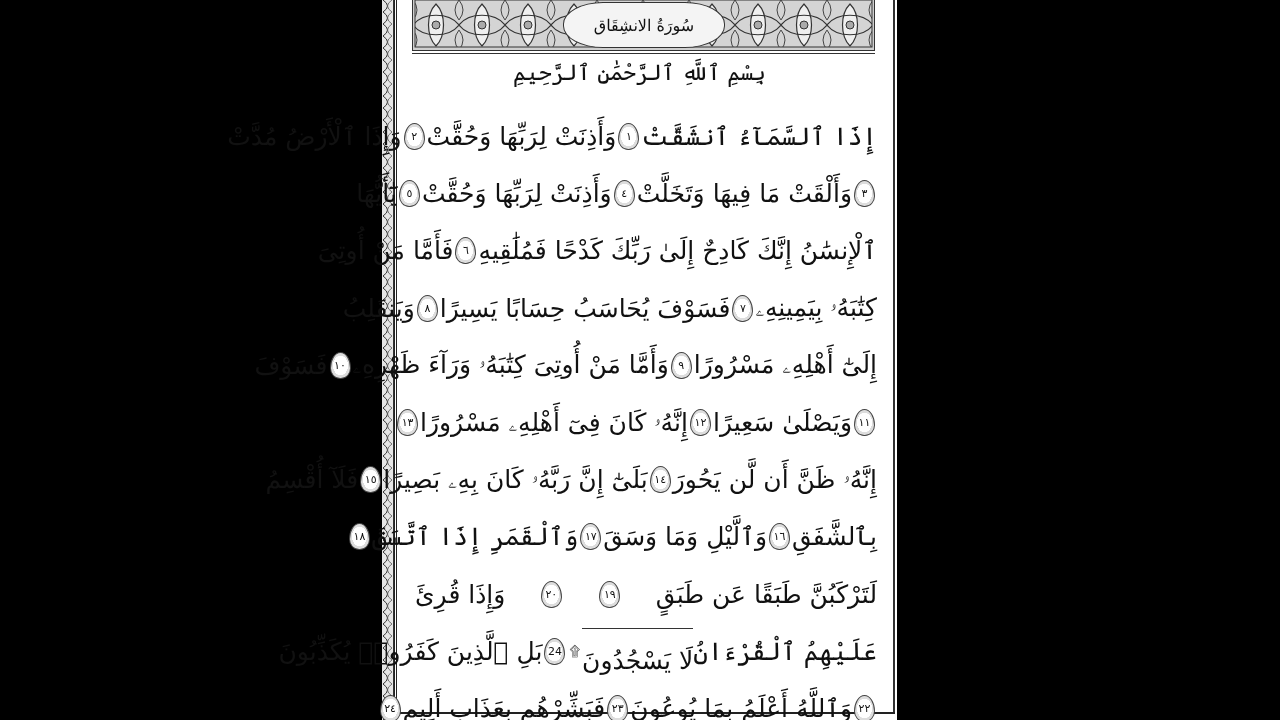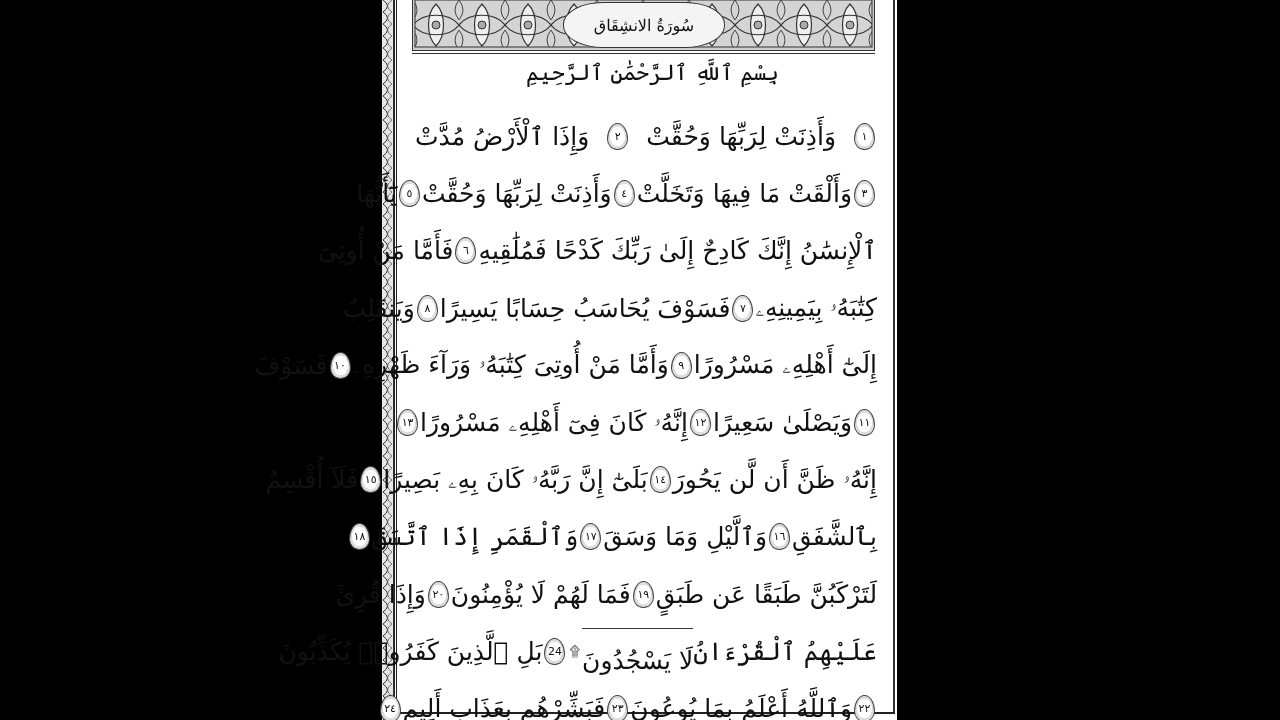--- a/index.html
+++ b/index.html
@@ -36,21 +36,21 @@
     background: #f4f4f4;
     border: 1.5px solid #333;
     border-radius: 40px / 22px;
     display: flex; align-items: center; justify-content: center;
   }
   .surah-title {
     font-family: "DejaVu Serif", serif; font-size: 16px; color: #111; direction: rtl;
   }
   .basmala {
     position: absolute; left: 0; top: 60px; width: 515px; text-align: center;
-    font-family: "DejaVu Serif", serif; font-size: 22px; color: #111; direction: rtl; padding-left: 13px;
+    font-family: "DejaVu Serif", serif; font-size: 22px; color: #111; direction: rtl;
   }
   .lines { position: absolute; left: 33px; top: 108px; width: 462px; }
   .line {
     height: 57.2px; display: flex; align-items: center; justify-content: space-between;
     direction: rtl; font-family: "DejaVu Serif", serif; font-size: 25px; color: #111;
     white-space: nowrap;
   }
   .seg-text { display: inline-block; }
   .marker {
     display: inline-flex; align-items: center; justify-content: center;
@@ -97,20 +97,21 @@
     </svg>
     <div class="cartouche">
       <span class="surah-title">سُورَةُ الانشِقَاق</span>
     </div>
   </div>
 
   <div class="basmala">بِسْمِ ٱللَّهِ ٱلرَّحْمَٰنِ ٱلرَّحِيمِ</div>
 
   <div class="lines" id="lines">
       <div class="line">
+        <span class="seg-text">إِذَا ٱلسَّمَآءُ ٱنشَقَّتْ</span>
         <span class="marker">١</span>
         <span class="seg-text">وَأَذِنَتْ لِرَبِّهَا وَحُقَّتْ</span>
         <span class="marker">٢</span>
         <span class="seg-text">وَإِذَا ٱلْأَرْضُ مُدَّتْ</span>
       </div>
       <div class="line">
         <span class="marker">٣</span>
         <span class="seg-text">وَأَلْقَتْ مَا فِيهَا وَتَخَلَّتْ</span>
         <span class="marker">٤</span>
         <span class="seg-text">وَأَذِنَتْ لِرَبِّهَا وَحُقَّتْ</span>
@@ -154,21 +155,20 @@
         <span class="seg-text">بِٱلشَّفَقِ</span>
         <span class="marker">١٦</span>
         <span class="seg-text">وَٱلَّيْلِ وَمَا وَسَقَ</span>
         <span class="marker">١٧</span>
         <span class="seg-text">وَٱلْقَمَرِ إِذَا ٱتَّسَقَ</span>
         <span class="marker">١٨</span>
       </div>
       <div class="line">
         <span class="seg-text">لَتَرْكَبُنَّ طَبَقًا عَن طَبَقٍ</span>
         <span class="marker">١٩</span>
-        <span class="seg-text">فَمَا لَهُمْ لَا يُؤْمِنُونَ</span>
         <span class="marker">٢٠</span>
         <span class="seg-text">وَإِذَا قُرِئَ</span>
       </div>
       <div class="line">
         <span class="seg-text">عَلَيْهِمُ ٱلْقُرْءَانُ</span>
         <span class="seg-text sajda-text">لَا يَسْجُدُونَ</span>
         <span class="sajda-sym">۩</span>
         <span class="marker">24</span>
         <span class="seg-text">بَلِ ٱلَّذِينَ كَفَرُوا۟ يُكَذِّبُونَ</span>
       </div>

